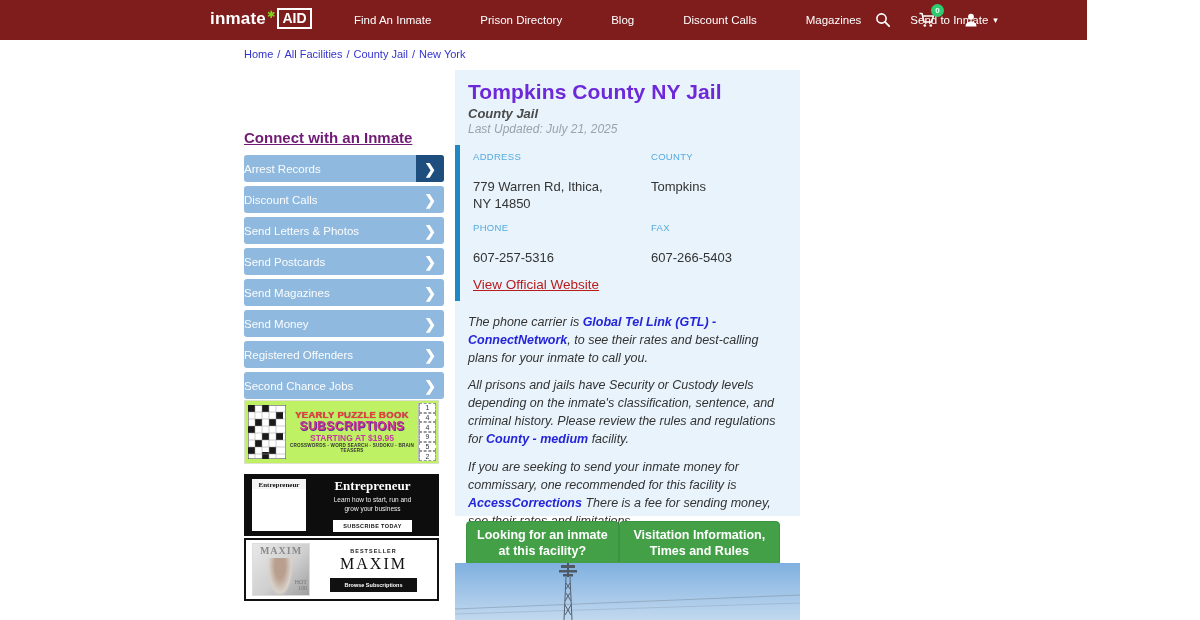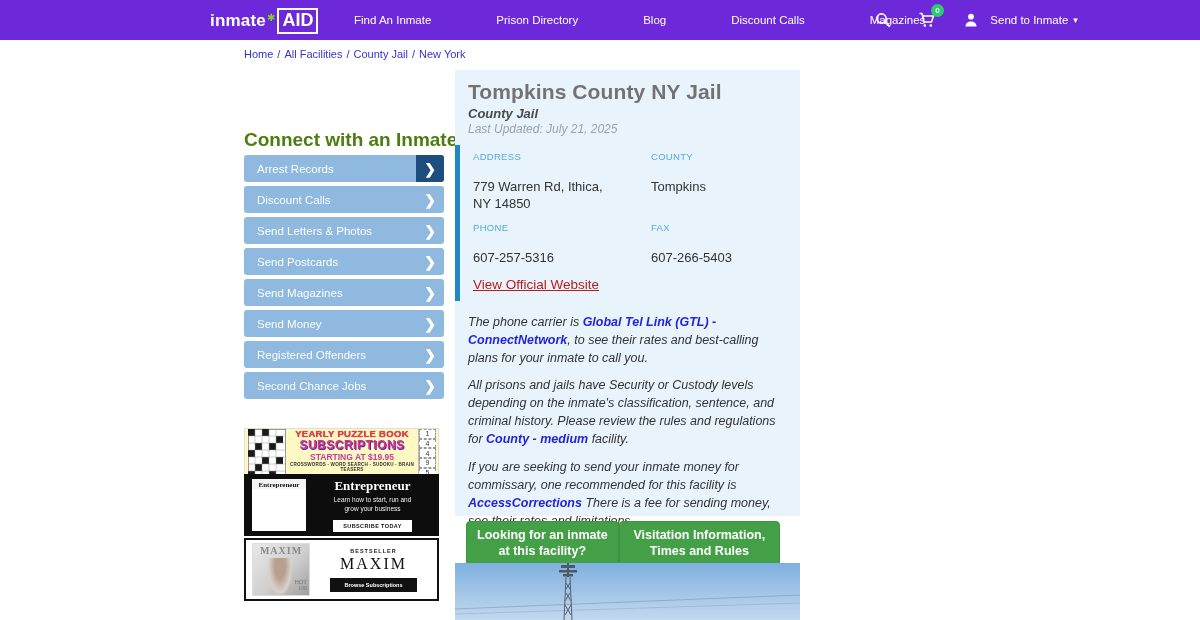--- a/index.html
+++ b/index.html
@@ -1,63 +1,63 @@
 <!DOCTYPE html>
 <html><head>
 <meta charset="utf-8">
 <style>
   * { margin:0; padding:0; box-sizing:border-box; }
   html,body { width:1200px; height:620px; overflow:hidden; background:#ffffff;
               font-family:"Liberation Sans", sans-serif; }
   #page { position:relative; width:1200px; height:620px; background:#fff; }
 
   
-  .navbar { position:absolute; left:0; top:0; width:1200px; height:40px;
-            background:#6d28d9; display:flex; align-items:center; }
+  .navbar { position:absolute; left:0; top:0; width:1087px; height:40px;
+            background:#7f1d1d; display:flex; align-items:center; }
   .logo { position:absolute; left:210px; top:8px; display:flex; align-items:center;
           cursor:pointer; }
   .logo-text { color:#fff; font-size:17px; font-weight:700; letter-spacing:.2px; }
   .logo-star { color:#7ed321; font-size:10px; margin:0 1px 8px 1px; }
-  .logo-box { color:#fff; font-size:18px; font-weight:700; border:2px solid #fff;
+  .logo-box { color:#fff; font-size:14px; font-weight:700; border:2px solid #fff;
               padding:0 3px 1px 3px; margin-left:1px; }
   .nav-menu { position:absolute; left:330px; top:0; height:40px; display:flex;
-              align-items:center; gap:17px; }
+              align-items:center; gap:1px; }
   .nav-item { color:#fff; font-size:11.5px; padding:0 24px; height:40px;
               display:flex; align-items:center; cursor:pointer; white-space:nowrap; }
   .nav-item .caret { font-size:9px; margin-left:5px; }
   .nav-icons { position:absolute; left:872px; top:0; height:40px; display:flex;
                align-items:center; gap:22px; }
   .icon-btn { position:relative; width:22px; height:22px; display:flex;
               align-items:center; justify-content:center; cursor:pointer; }
   .badge { position:absolute; top:-5px; right:-6px; width:13px; height:13px;
            border-radius:50%; background:#2ecc71; color:#eafff2; font-size:8px;
            font-weight:700; display:flex; align-items:center; justify-content:center; }
 
   
   .breadcrumb { position:absolute; left:244px; top:48px; font-size:11px; color:#3333cc; }
   .breadcrumb a { color:#3333cc; text-decoration:none; cursor:pointer; }
   .breadcrumb .sep { color:#3333cc; margin:0 4px; }
 
   
-  .sidebar-head { position:absolute; left:244px; top:129px; font-size:19px;
-                  font-weight:700; color:#4d7c0f; }
+  .sidebar-head { position:absolute; left:244px; top:129px; font-size:15px;
+                  font-weight:700; color:#701a75; text-decoration:underline; }
   .sidebar { position:absolute; left:244px; top:155px; width:200px; }
   .side-item { position:relative; height:27px; margin-bottom:4px; background:#8fb9de;
                border-radius:3px; display:flex; align-items:center; cursor:pointer; }
-  .side-item .lbl { color:rgba(255,255,255,.96); font-size:11.5px; padding-left:13px; }
+  .side-item .lbl { color:rgba(255,255,255,.96); font-size:11.5px; padding-left:0; }
   .side-item .chev { position:absolute; right:0; top:0; width:28px; height:27px;
                      display:flex; align-items:center; justify-content:center;
                      color:#fff; font-size:14px; font-weight:700;
                      border-radius:0 3px 3px 0; }
   .side-item.first .chev { background:#1d4e7d; }
 
   
   .ad { position:absolute; left:244px; width:195px; cursor:pointer; overflow:hidden; }
-  .ad-puzzle { top:428px; height:64px; background:#fef9c3; border:1px solid #e0e0d0;
-               display:flex; align-items:flex-start; }
+  .ad-puzzle { top:400px; height:64px; background:#bef264; border:1px solid #e0e0d0;
+               display:flex; align-items:center; }
   .cross-grid { width:38px; height:54px; margin-left:3px; flex:none; }
   .puzzle-mid { flex:1; text-align:center; line-height:1.05; padding:0 2px; }
   .pz1 { font-size:9.5px; font-weight:800; color:#e8412c; letter-spacing:.3px;
          text-shadow:0 0 1px #7a1fa0; }
   .pz2 { font-size:12px; font-weight:800; color:#d0338f; letter-spacing:.5px;
          text-shadow:1px 1px 0 #5e2a9d; }
   .pz3 { font-size:8.5px; font-weight:800; color:#c13b9e; margin-top:1px; }
   .pz4 { font-size:4.6px; font-weight:700; color:#333; margin-top:2px; letter-spacing:.2px; }
   .sudoku { width:18px; height:58px; margin-right:2px; flex:none; border-left:1px solid #bbb;
             display:grid; grid-template-rows:repeat(6,1fr); }
@@ -93,21 +93,21 @@
   .mx-label { font-size:5.5px; font-weight:700; letter-spacing:1px; color:#222; }
   .mx-logo { font-family:"Liberation Serif", serif; font-size:16px; letter-spacing:2px;
              color:#111; margin-top:1px; }
   .mx-btn { display:inline-block; margin-top:3px; background:#111; color:#fff;
             font-size:5.5px; font-weight:700; padding:4px 14px; }
 
   
   .panel { position:absolute; left:455px; top:70px; width:345px; height:446px;
            background:#e8f3fb; }
   .title-block { padding:10px 13px 6px 13px; }
-  .fac-title { font-size:21px; font-weight:700; color:#737373; letter-spacing:.1px; }
+  .fac-title { font-size:21px; font-weight:700; color:#6d28d9; letter-spacing:.1px; }
   .fac-type { font-size:13px; font-weight:700; font-style:italic; color:#4a4a4a; margin-top:2px; }
   .fac-updated { font-size:12px; font-style:italic; color:#9aa3ab; margin-top:1px; }
 
   .addr-block { border-left:5px solid #1e88c5; margin-top:3px; padding:6px 0 8px 13px; }
   .addr-grid { display:grid; grid-template-columns:178px auto; row-gap:9px; }
   .fld-label { font-size:9.5px; color:#56aadf; letter-spacing:.3px; }
   .fld-value { font-size:13px; color:#333; margin-top:17px; line-height:1.3; width:150px; }
   .site-link { display:inline-block; margin-top:10px; font-size:13.5px; color:#b91c1c;
                text-decoration:underline; cursor:pointer; }
 

